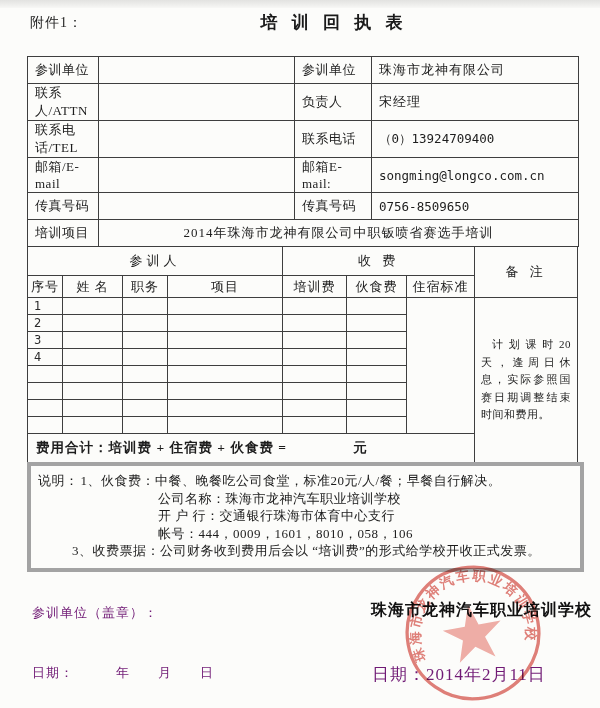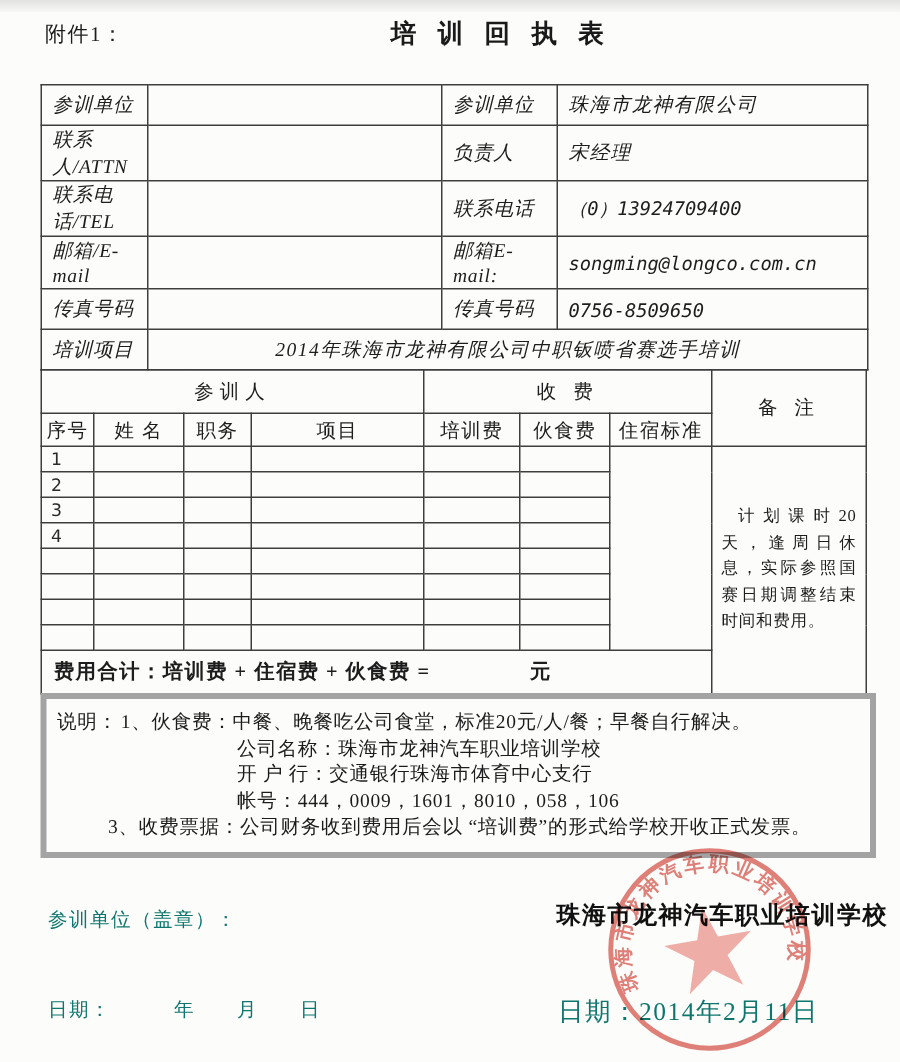--- a/index.html
+++ b/index.html
@@ -20,21 +20,21 @@
   .doc-header{position:absolute;top:11px;left:0;width:600px;height:30px;}
   .attachment{position:absolute;left:30px;top:3px;font-size:14px;letter-spacing:1px;color:#1d1d1d;}
   .title{position:absolute;left:0;top:0;width:600px;margin:0;text-align:center;
     font-size:17px;font-weight:bold;letter-spacing:5px;color:#1a1a1a;
     transform:translateX(34px);}
   
   .form{position:absolute;left:27px;top:56px;width:551px;}
   table{border-collapse:collapse;table-layout:fixed;width:551px;}
   td{border:1px solid #3e3e3e;font-size:13px;color:#1d1d1d;overflow:hidden;
      padding:0 0 0 7px;vertical-align:middle;}
-  .info-table td{height:26px;font-style:italic;}
+  .info-table td{height:26px;}
   .lbl{letter-spacing:0.5px;}
   .val{letter-spacing:1px;}
   .latin{font-family:"DejaVu Sans Mono","Liberation Mono",monospace;font-size:12.5px;letter-spacing:0;}
   .val-center{text-align:center;padding:0;letter-spacing:1px;font-weight:500;}
   
   .roster-table{margin-top:-1px;padding-left:39px;}
   .roster-table td{text-align:center;padding:0;}
   .roster-table tr.h1 td{height:28px;letter-spacing:4px;}
   .roster-table tr.h2 td{height:21px;letter-spacing:1px;}
   .roster-table tr.dr td{height:16px;}
@@ -47,21 +47,21 @@
        font-size:13.5px;letter-spacing:1px;}
   .unit{margin-left:62px;font-weight:bold;}
   
   .notes{margin-top:-1px;border:4px solid #a3a3a3;width:535px;
        padding:6px 7px 8px;background:transparent;}
   .nl{font-size:13px;line-height:17.5px;letter-spacing:0.5px;color:#1c1c1c;white-space:nowrap;}
   .nlabel{margin-right:2px;}
   .ind1{padding-left:34px;}
   .ind2{padding-left:120px;}
   
-  .footer-item{position:absolute;font-size:13px;color:#0f766e;letter-spacing:1px;}
+  .footer-item{position:absolute;font-size:13px;color:#701a75;letter-spacing:1px;}
   .f-seal{left:32px;top:604px;}
   .f-org{left:371px;top:600px;font-size:16px;font-weight:bold;letter-spacing:1px;color:#111;}
   .f-date-blank{left:32px;top:664px;}
   .f-date{left:372px;top:663px;font-size:17px;}
   
   .stamp{position:absolute;left:401px;top:561px;width:144px;height:144px;
      mix-blend-mode:multiply;opacity:0.88;transform:rotate(-10deg);pointer-events:none;}
 </style>
 </head>
 <body>

